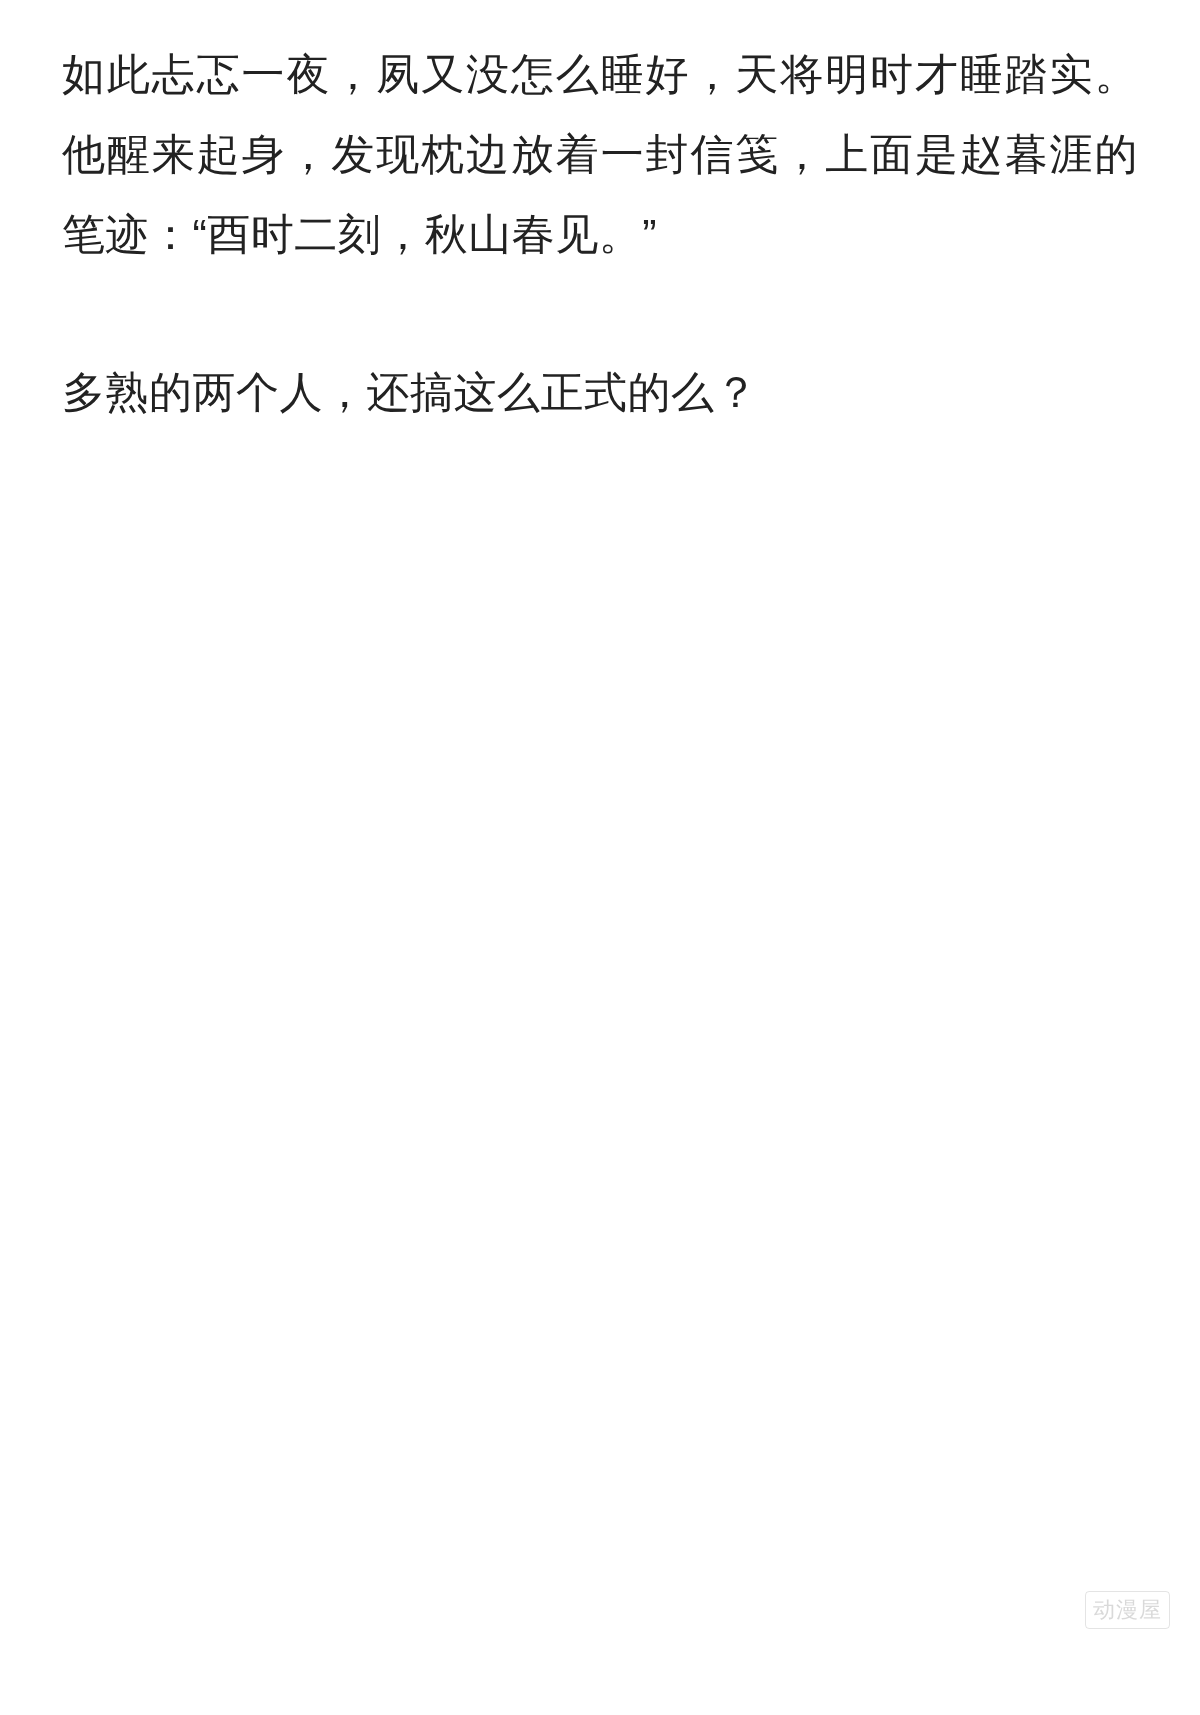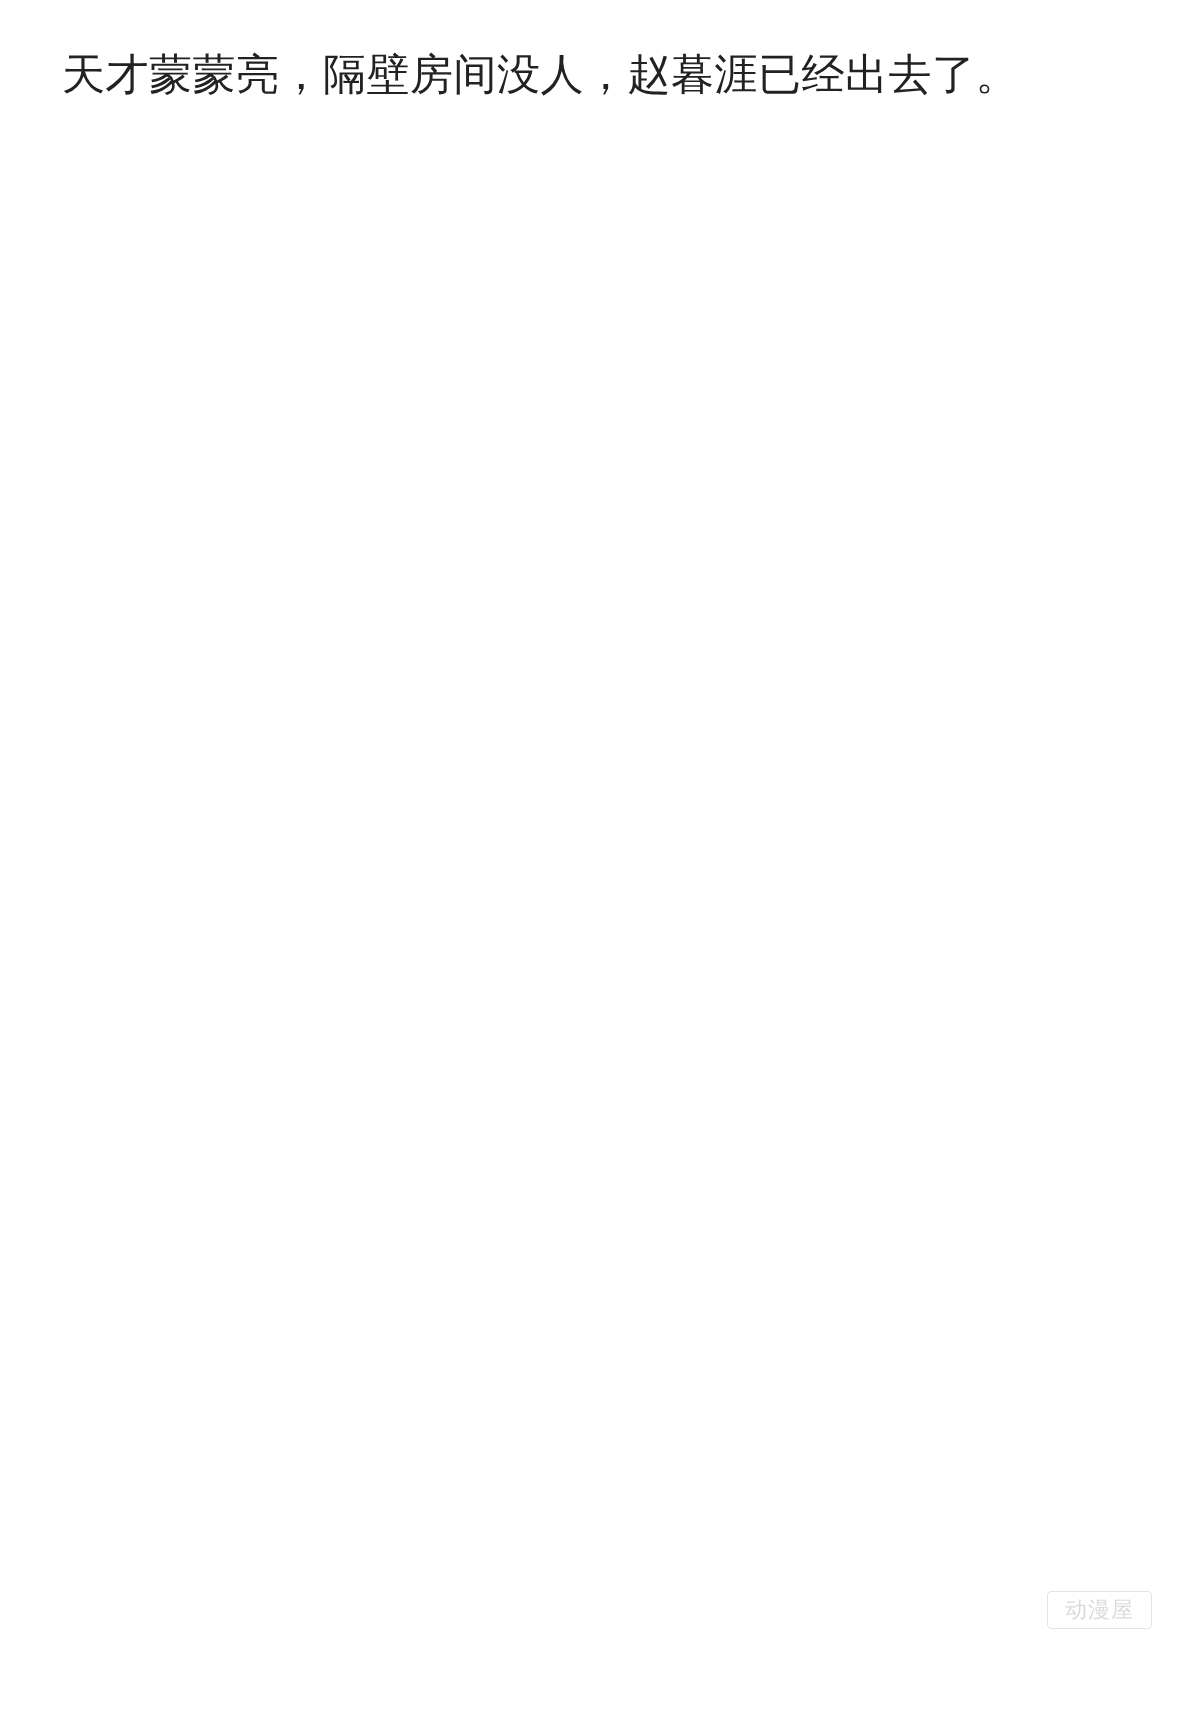--- a/index.html
+++ b/index.html
@@ -33,33 +33,34 @@
     text-align: justify;
     text-justify: inter-ideograph;
     margin: 0 0 78px 0;
     word-break: break-all;
   }
   .para:last-child {
     margin-bottom: 0;
   }
   .watermark {
     position: absolute;
-    right: 48px;
+    right: 30px;
     bottom: 86px;
     font-size: 22px;
     color: rgba(130,130,130,0.30);
     letter-spacing: 1px;
     border: 1px solid rgba(130,130,130,0.22);
     border-radius: 4px;
-    padding: 3px 17px;
+    padding: 3px 7px;
     font-family: "Liberation Sans", sans-serif;
     user-select: none;
   }
 </style>
 </head>
 <body>
 
 <div class="page">
   <div class="content">
-    <p class="para">天才蒙蒙亮，隔壁房间没人，赵暮涯已经出去了。</p>
+    <p class="para">如此忐忑一夜，夙又没怎么睡好，天将明时才睡踏实。他醒来起身，发现枕边放着一封信笺，上面是赵暮涯的笔迹：“酉时二刻，秋山春见。”</p>
+    <p class="para">多熟的两个人，还搞这么正式的么？</p>
   </div>
   <div class="watermark">动漫屋</div>
 </div>
 
 </body></html>

